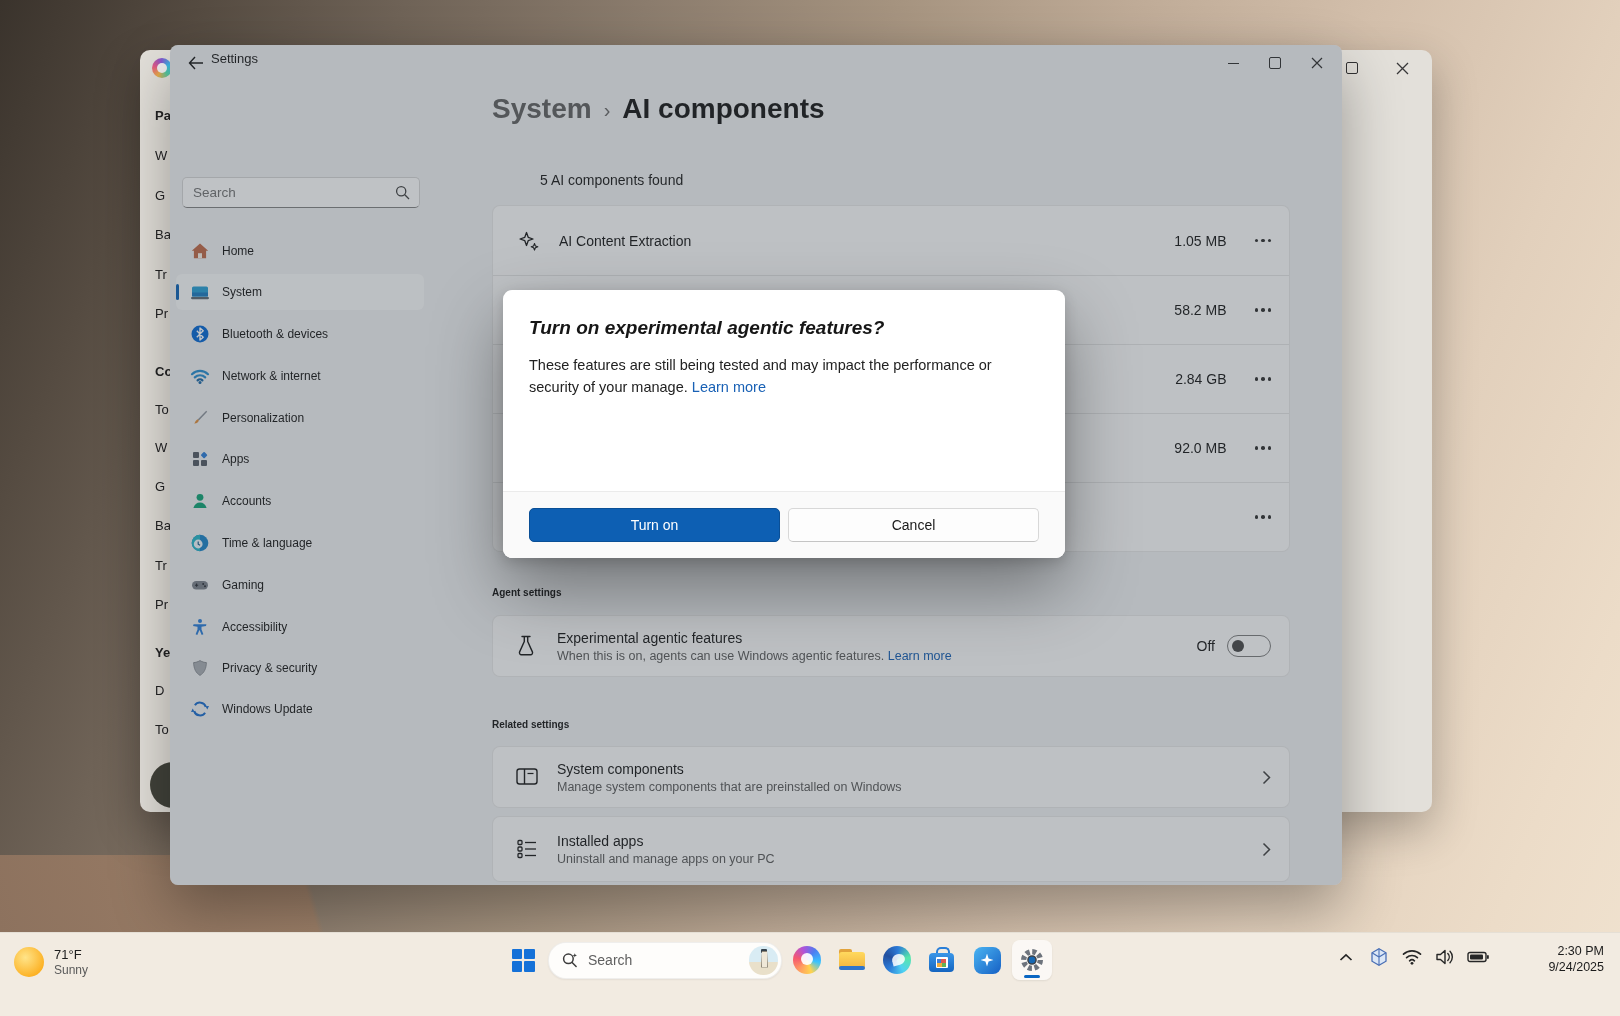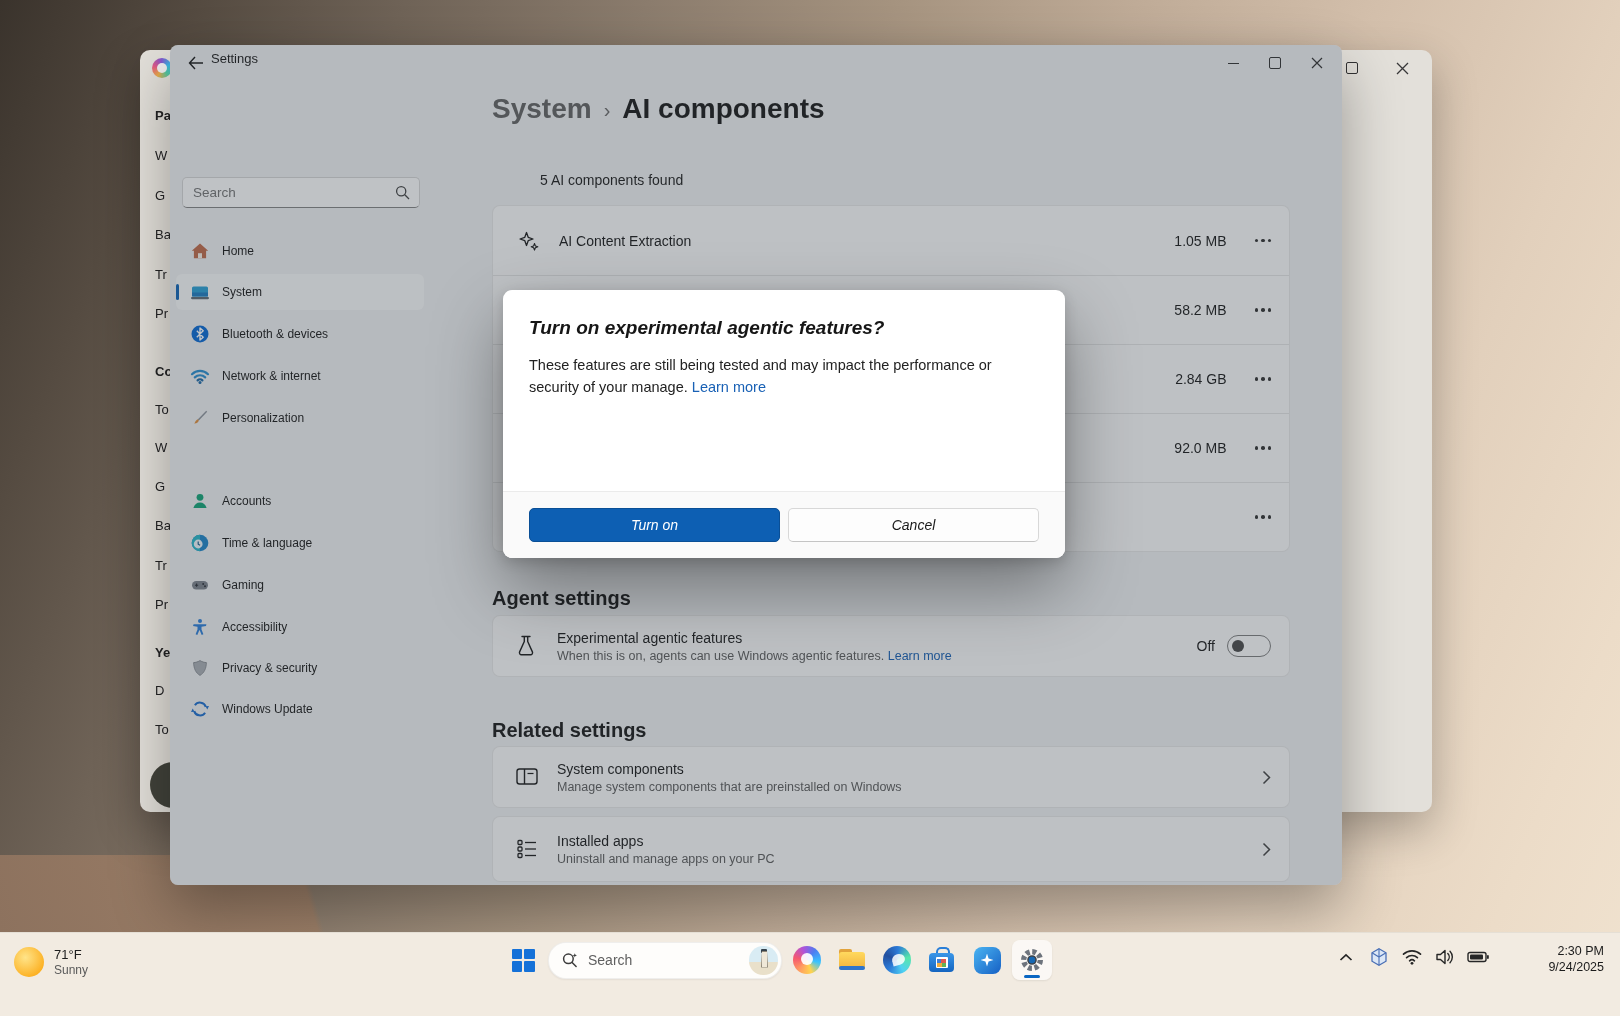--- a/index.html
+++ b/index.html
@@ -58,41 +58,41 @@
   .comp-card{position:absolute;left:322px;top:160px;width:798px;background:#fbfbfb;
     border:1px solid rgba(0,0,0,.08);border-radius:8px;box-sizing:border-box;}
   .comp-row{height:69px;display:flex;align-items:center;padding:0 18px;box-sizing:border-box;}
   .comp-row + .comp-row{border-top:1px solid rgba(0,0,0,.09);}
   .comp-row .cic{width:26px;display:flex;margin:0 16px 0 6px;flex:none;}
   .comp-row .cname{font-size:14px;color:#1a1a1a;flex:1;}
   .comp-row .csize{font-size:14px;color:#1a1a1a;margin-right:28px;}
   .dots{display:flex;gap:3px;}
   .dots i{width:3.5px;height:3.5px;border-radius:50%;background:#333;}
 
-  .sect-h{position:absolute;font-size:20px;font-weight:700;color:#1a1a1a;}
+  .sect-h{position:absolute;font-size:10px;font-weight:700;color:#1a1a1a;}
   .card-row{position:absolute;left:322px;width:798px;background:#fbfbfb;border:1px solid rgba(0,0,0,.08);
     border-radius:8px;box-sizing:border-box;display:flex;align-items:center;padding:0 18px;}
   .card-row .cic{width:28px;display:flex;margin:0 14px 0 4px;flex:none;}
   .crt{flex:1;min-width:0;}
   .crt .t{font-size:14px;color:#1a1a1a;}
   .crt .s{font-size:12.5px;color:#5d5d5d;margin-top:3px;}
   .link{color:#1961b5;}
   .offlbl{font-size:14px;color:#1a1a1a;margin-right:12px;}
   .toggle{width:42px;height:20px;border:1px solid #7f7f7f;border-radius:11px;position:relative;flex:none;background:rgba(255,255,255,.25);}
   .toggle i{position:absolute;left:4px;top:4px;width:12px;height:12px;border-radius:50%;background:#4b4b4b;}
   .chev{flex:none;display:flex;margin-left:14px;}
 
   
   .dialog{position:absolute;left:333px;top:245px;width:562px;height:268px;background:#fff;
     border-radius:9px;box-shadow:0 30px 70px rgba(0,0,0,.38),0 4px 14px rgba(0,0,0,.16);z-index:30;overflow:hidden;}
   .dlg-body{padding:27px 26px 0;}
   .dlg-title{font-size:19px;font-weight:700;color:#161616;font-style:italic;}
   .dlg-p{font-size:14.5px;line-height:1.5;color:#222;margin-top:16px;max-width:490px;}
   .dlg-footer{position:absolute;left:0;right:0;bottom:0;height:67px;background:#fafafa;
-    border-top:1px solid #ebebeb;display:flex;gap:8px;align-items:center;padding:12px 26px;box-sizing:border-box;font-style:italic;}
+    border-top:1px solid #ebebeb;display:flex;gap:8px;align-items:center;padding:12px 26px;box-sizing:border-box;}
   .btn{flex:1;height:32px;border-radius:5px;font-size:14px;display:flex;align-items:center;justify-content:center;cursor:pointer;}
   .btn.primary{background:#0d5fb3;border:1px solid #0a4f96;color:#fff;}
   .btn.secondary{background:#fdfdfd;border:1px solid #d8d8d8;border-bottom-color:#c4c4c4;color:#1a1a1a;}
 
   
   .taskbar{position:absolute;left:0;bottom:0;width:100%;height:83px;background:#f2ebe1;border-top:1px solid rgba(0,0,0,.05);}
   .weather{position:absolute;left:14px;top:14px;display:flex;align-items:center;gap:10px;border-radius:6px;}
   .sun{width:30px;height:30px;border-radius:50%;background:radial-gradient(circle at 38% 35%,#ffe489,#fcb022 75%);}
   .wtxt .t1{font-size:13px;color:#1e1e1e;}
   .wtxt .t2{font-size:12px;color:#5a5a5a;margin-top:1px;}
@@ -250,20 +250,31 @@
     </div>
     <div class="nav-item" style="top:355px">
       <span class="nic">
           <svg width="20" height="20" viewBox="0 0 20 20">
             <path d="M16.2 2.8l1 1-8.3 8.6-1.2-1z" fill="#8e949c"></path>
             <path d="M7.5 11.2l1.3 1.1c-.2 2-1.8 3.3-4.6 3.2 1-.9 1-2.8 3.3-4.3z" fill="#e0903f"></path>
           </svg>
         </span>
       <span class="nlabel">Personalization</span>
     </div>
+    <div class="nav-item" style="top:396px">
+      <span class="nic">
+          <svg width="20" height="20" viewBox="0 0 20 20">
+            <rect x="3" y="3" width="6" height="6" rx="1" fill="#565e68"></rect>
+            <rect x="3" y="11" width="6" height="6" rx="1" fill="#565e68"></rect>
+            <rect x="11" y="11" width="6" height="6" rx="1" fill="#565e68"></rect>
+            <rect x="11.6" y="3.6" width="5" height="5" rx="1" transform="rotate(45 14.1 6.1)" fill="#2f7fd8"></rect>
+          </svg>
+        </span>
+      <span class="nlabel">Apps</span>
+    </div>
     <div class="nav-item" style="top:438px">
       <span class="nic">
           <svg width="20" height="20" viewBox="0 0 20 20">
             <circle cx="10" cy="6.3" r="3.4" fill="#13a477"></circle>
             <path d="M3.4 17c.8-3.7 3.5-5.6 6.6-5.6s5.8 1.9 6.6 5.6z" fill="#13a477"></path>
           </svg>
         </span>
       <span class="nlabel">Accounts</span>
     </div>
     <div class="nav-item" style="top:480px">

